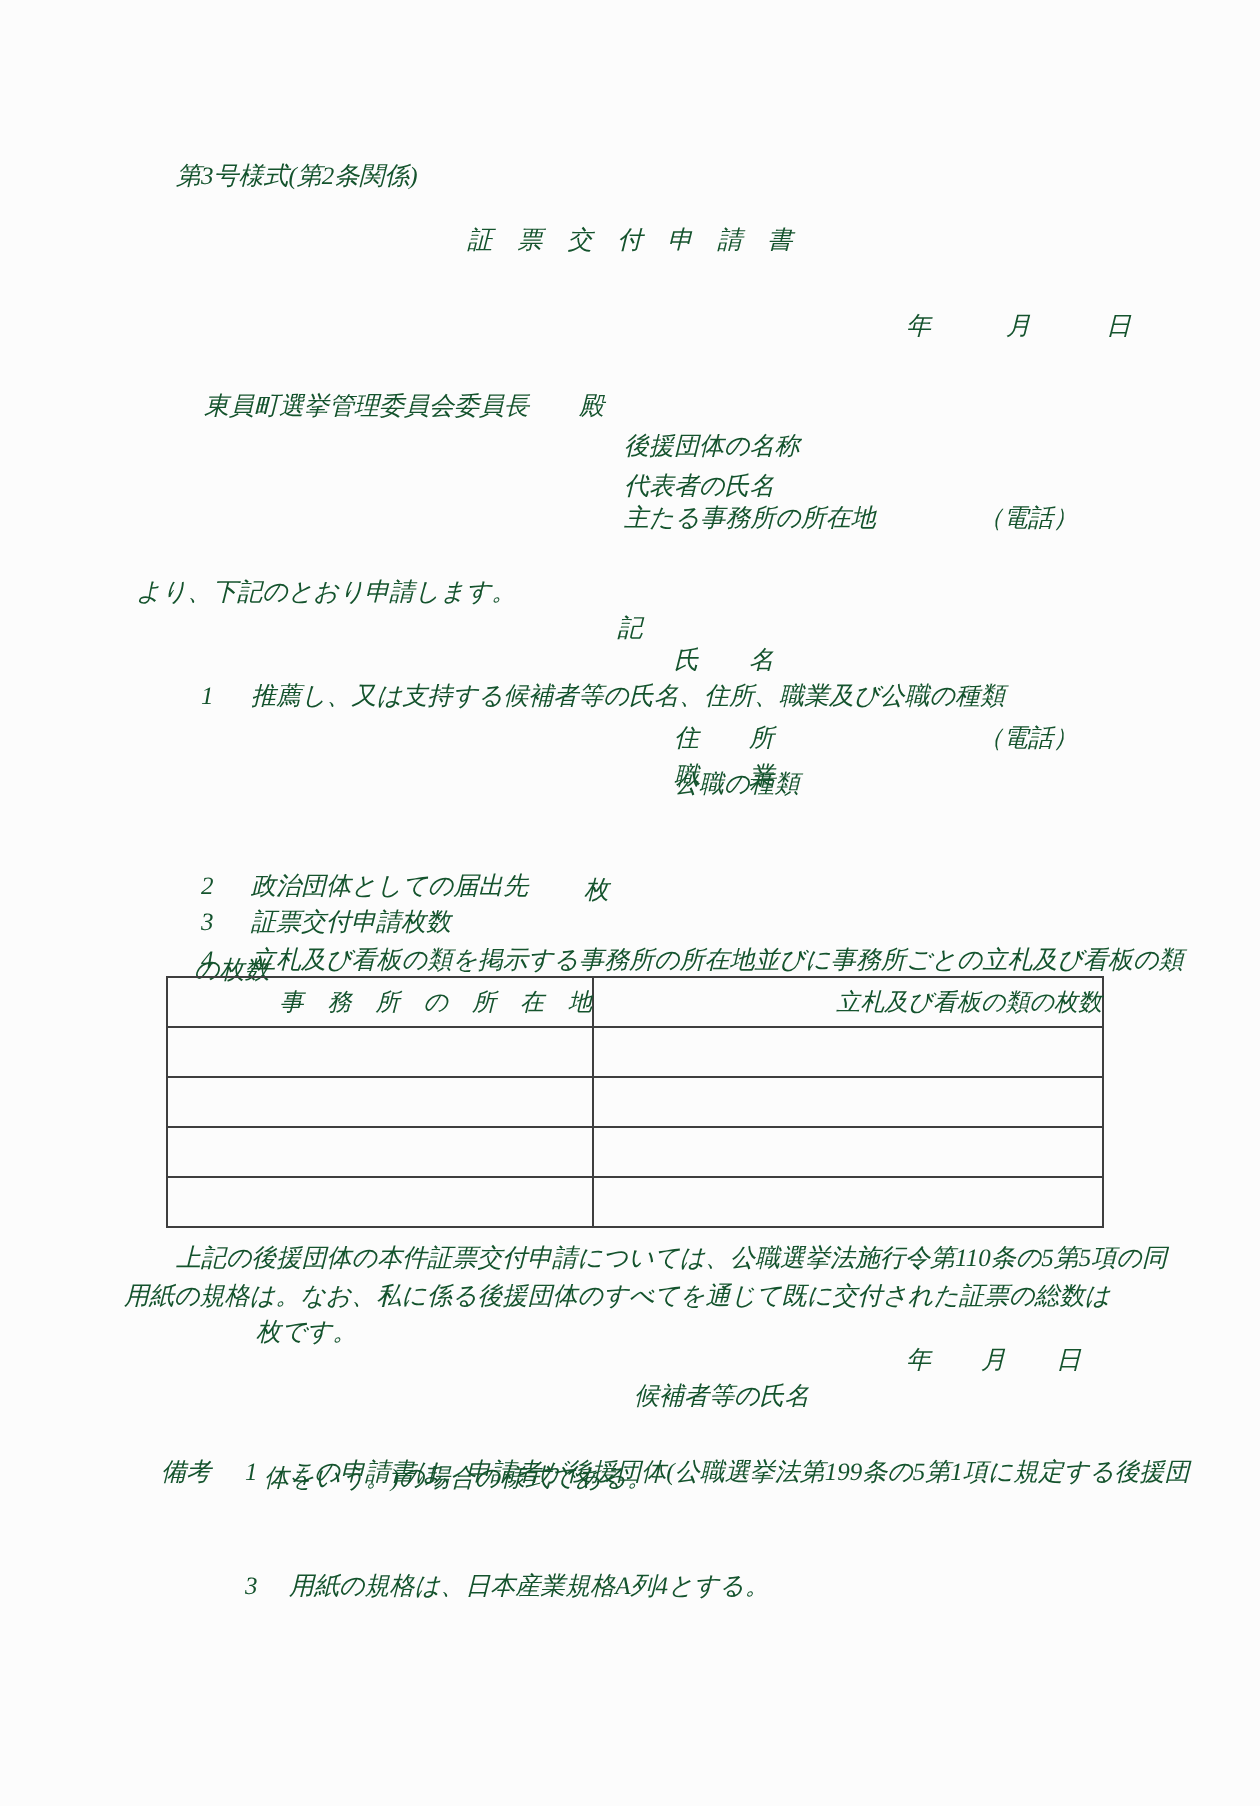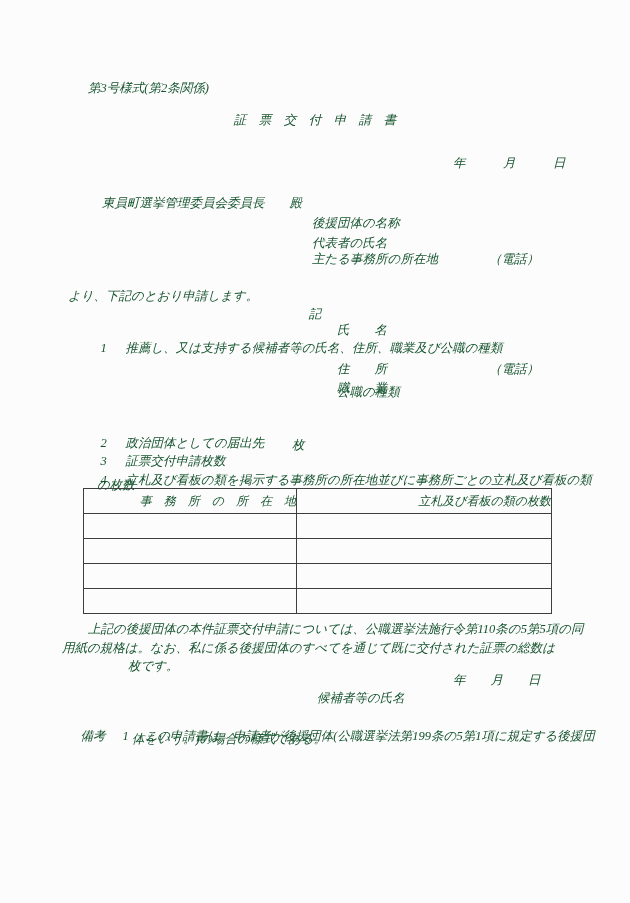--- a/index.html
+++ b/index.html
@@ -119,14 +119,17 @@
   <div class="ln" style="left:453px; top:672px">年　　月　　日</div>
 
   <div class="ln" style="left:317px; top:690px">候補者等の氏名</div>
 
   <div class="ln" style="left:68px; top:712px">
     <span class="note-label">備考</span><span class="note-num">1</span><span>この申請書は、申請者が後援団体(公職選挙法第199条の5第1項に規定する後援団</span>
   </div>
   <div class="ln" style="left:132px; top:731px">体をいう。)の場合の様式である。</div>
 
 
+  <div class="ln" style="left:110px; top:769px">
+    <span class="note-num">3</span><span>用紙の規格は、日本産業規格A列4とする。</span>
+  </div>
 
 </div>
 
 </body></html>

